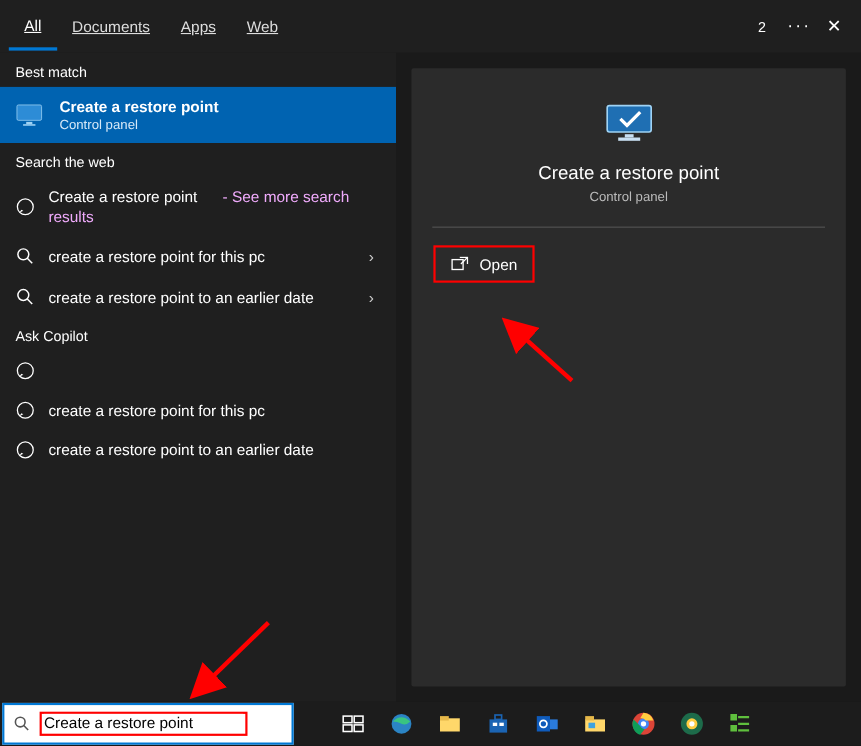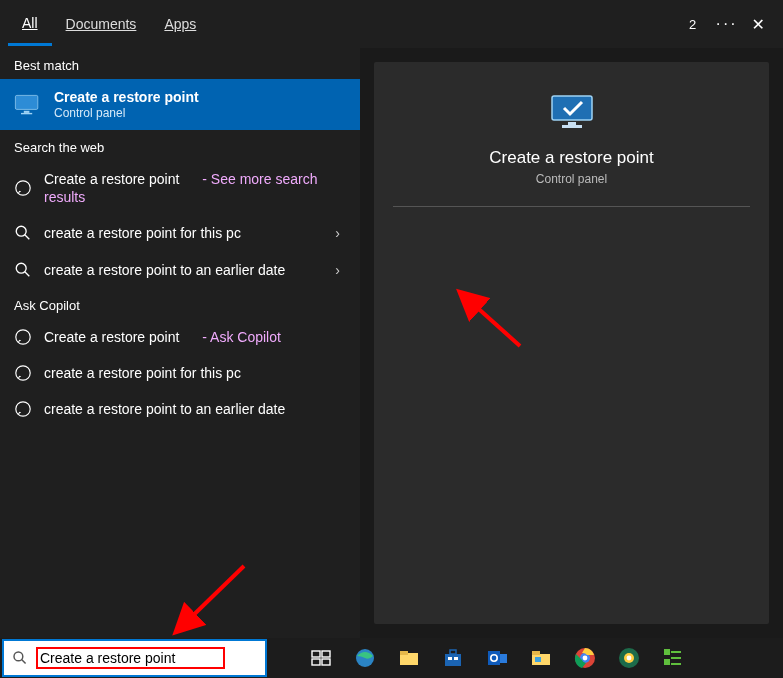--- a/index.html
+++ b/index.html
@@ -51,20 +51,21 @@
 
   svg { display: block; }
 </style>
 </head>
 <body>
 
 <div class="top-tabs">
   <div class="tab active">All</div>
   <div class="tab">Documents</div>
   <div class="tab">Apps</div>
+  <div class="tab">Web</div>
   <div class="tab-right">
     <div class="count-icon">2</div>
     <div class="ellipsis">···</div>
     <div class="close-x">✕</div>
   </div>
 </div>
 
 <div class="main">
 
   <div class="left">
@@ -119,21 +120,20 @@
 
     <div class="section-header">Ask Copilot</div>
 
     <div class="result">
       <span class="ric">
           <svg viewBox="0 0 20 20">
             <circle cx="10" cy="10" r="8" fill="none" stroke="#fff" stroke-width="1.3"></circle>
             <path d="M6 13 L4 16 L8 14" fill="#fff"></path>
           </svg>
         </span>
-      <span class="text"><span>Create a restore point</span> <span class="sub">- <span>Ask Copilot</span></span></span>
     </div>
 
     <div class="result">
       <span class="ric">
           <svg viewBox="0 0 20 20">
             <circle cx="10" cy="10" r="8" fill="none" stroke="#fff" stroke-width="1.3"></circle>
             <path d="M6 13 L4 16 L8 14" fill="#fff"></path>
           </svg>
         </span>
       <span class="text"><span>create a restore point </span><span class="bold">for this pc</span></span>
@@ -156,20 +156,30 @@
         <svg viewBox="0 0 48 36">
             <rect x="4" y="2" width="40" height="24" rx="2" fill="#1f6fb3" stroke="#9fd3f5" stroke-width="1.5"></rect>
             <path d="M16 14 L22 20 L34 8" stroke="#fff" stroke-width="3" fill="none"></path>
             <rect x="20" y="28" width="8" height="3" fill="#c8dff2"></rect>
             <rect x="14" y="31" width="20" height="3" fill="#c8dff2"></rect>
           </svg>
       </span>
       <div class="preview-title">Create a restore point</div>
       <div class="preview-sub">Control panel</div>
       <div class="divider"></div>
+      <div class="open-btn">
+        <span class="open-ic">
+          <svg viewBox="0 0 16 14">
+              <rect x="1" y="3" width="10" height="9" fill="none" stroke="#fff" stroke-width="1.2"></rect>
+              <path d="M8 1 L15 1 L15 7" fill="none" stroke="#fff" stroke-width="1.2"></path>
+              <line x1="15" y1="1" x2="9" y2="7" stroke="#fff" stroke-width="1.2"></line>
+            </svg>
+        </span>
+        <span>Open</span>
+      </div>
 
       <svg class="anno-arrow" style="left:74px; top:222px;" width="80" height="70" viewBox="0 0 80 70">
         <defs>
             <marker id="ah1" markerWidth="8" markerHeight="8" refX="6" refY="4" orient="auto">
               <path d="M0,0 L8,4 L0,8 Z" fill="#ff0000"></path>
             </marker>
           </defs>
         <line x1="72" y1="62" x2="14" y2="10" stroke="#ff0000" stroke-width="4" marker-end="url(#ah1)"></line>
       </svg>
     </div>

